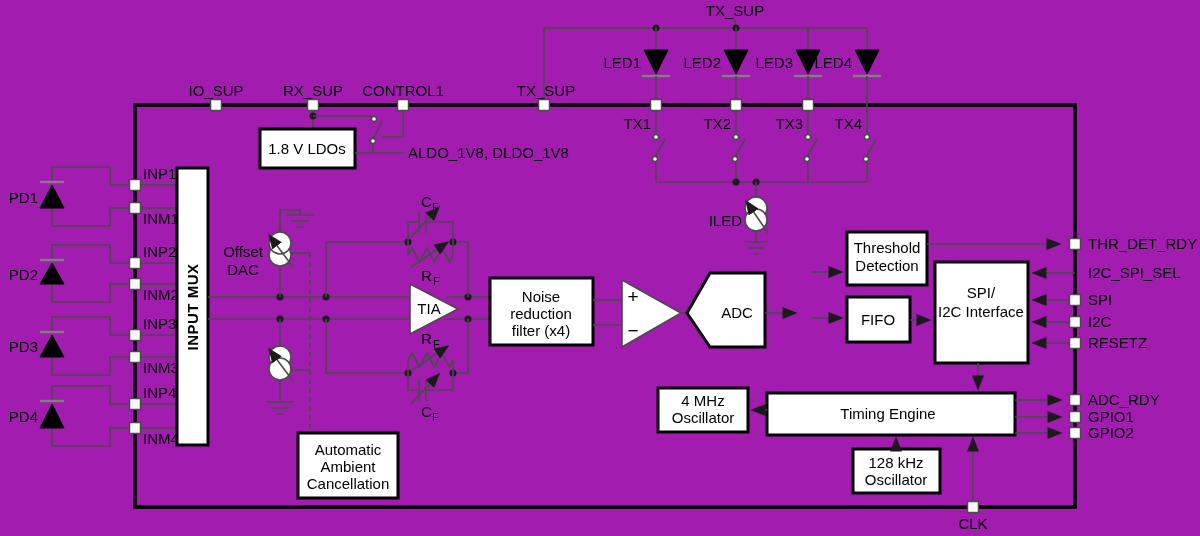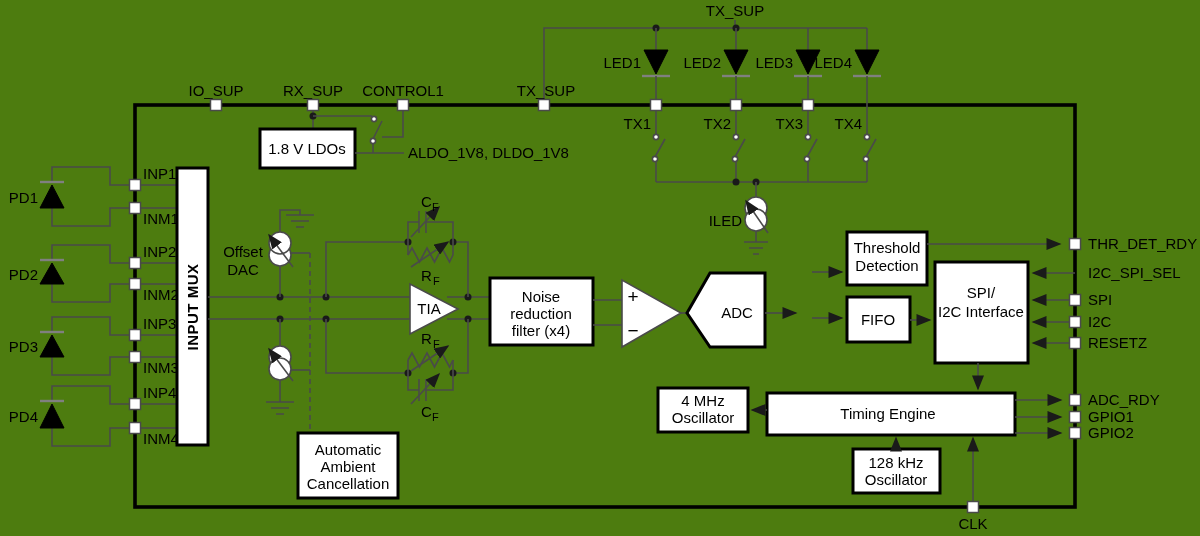--- a/index.html
+++ b/index.html
@@ -1,16 +1,16 @@
 <!DOCTYPE html>
 <html><head>
 <meta charset="utf-8">
 <style>
   html,body{margin:0;padding:0;background:#ffffff;}
-  .stage{width:1200px;height:536px;position:relative;background:#4d7c0f;}
+  .stage{width:1200px;height:536px;position:relative;background:#a21caf;}
   svg{display:block;}
   text{font-family:"Liberation Sans","DejaVu Sans",sans-serif;fill:#000;}
   .lbl{font-size:15px;}
   .sub{font-size:11px;}
   .blk{font-size:15px;}
   .sign{font-size:19px;}
   .muxlbl{font-size:15px;font-weight:bold;letter-spacing:0.5px;}
   .wire{stroke:#4a4a4a;stroke-width:1.6;fill:none;}
   .gray2{stroke:#808080;stroke-width:2.4;fill:none;}
   .thick{stroke:#000;stroke-width:3;fill:#fff;}

